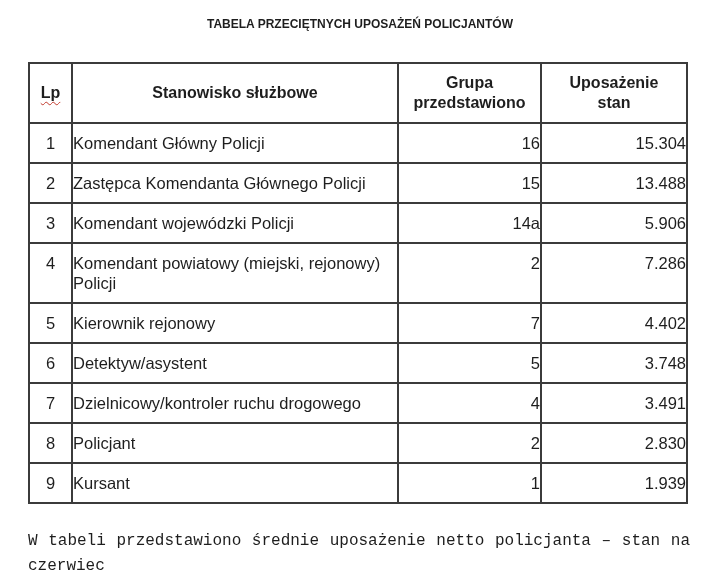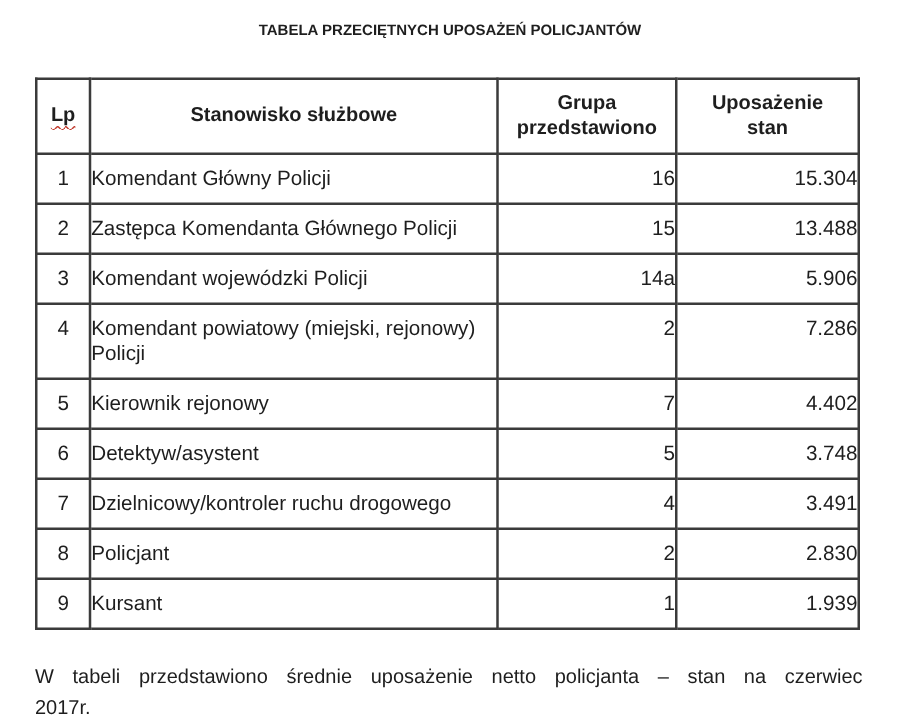--- a/index.html
+++ b/index.html
@@ -79,20 +79,21 @@
   .footer-note {
     margin: 25px 28px 0 28px;
     width: 662px;
     font-size: 16px;
     line-height: 25px;
     color: #1e1e1e;
   }
   .footer-note .justified {
     text-align: justify;
     text-align-last: justify;
+    font-family: Liberation Mono, monospace;
   }
   .footer-note .last-line {
     text-align: left;
   }
 </style>
 </head>
 <body>
 
 <div class="page">
 

